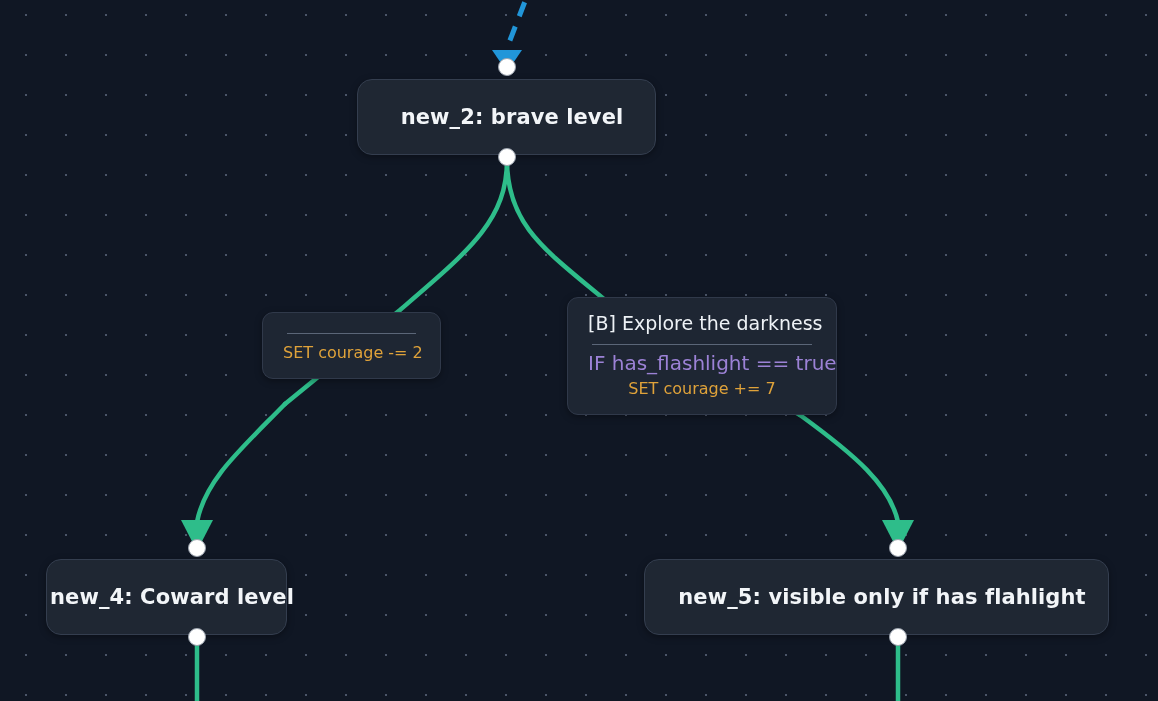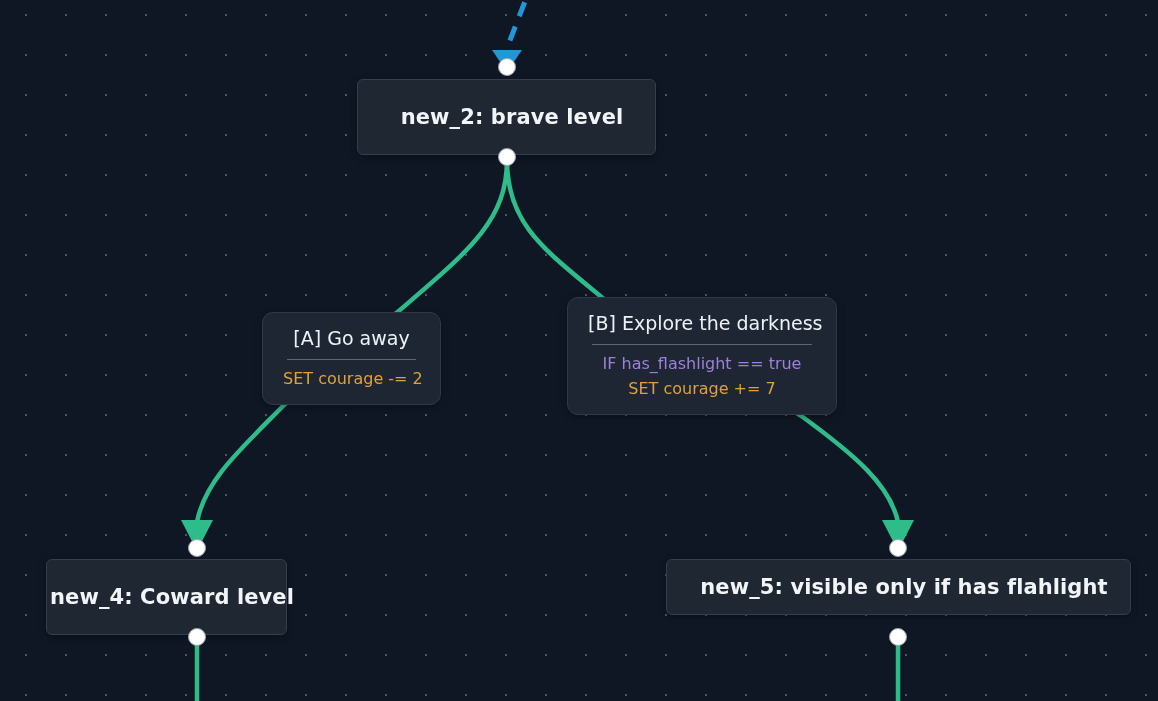--- a/index.html
+++ b/index.html
@@ -30,21 +30,21 @@
     pointer-events: none;
   }
 
   
   .node {
     position: absolute;
     z-index: 2;
     box-sizing: border-box;
     background: #1f2733;
     border: 1px solid #343e4f;
-    border-radius: 6px;
+    border-radius: 15px;
     box-shadow: 0 2px 7px rgba(0,0,0,0.35);
     padding-left: 11px;
   }
   .node.level {
     display: flex;
     align-items: center;
     justify-content: center;
   }
   .node-title {
     color: #f2f5f8;
@@ -68,21 +68,21 @@
     white-space: nowrap;
     line-height: 26px;
   }
   .choice-divider {
     height: 1px;
     background: #5b6678;
     margin: 8px 4px 6px 4px;
   }
   .cond-line {
     color: #9c82d6;
-    font-size: 16px;
+    font-size: 20px;
     line-height: 25px;
     white-space: nowrap;
   }
   .set-line {
     color: #dfa23a;
     font-size: 16px;
     line-height: 25px;
     white-space: nowrap;
   }
 
@@ -135,37 +135,36 @@
     <g>
       <path d="M 898 640 L 898 701" fill="none" stroke="#2ebd8a" stroke-width="4.5" stroke-linecap="butt"></path>
     </g>
   </svg>
 
   <div class="node level" id="node-new_2" style="left:357px; top:79px; width:299px; height:76px;">
     <span class="node-title">new_2: brave level</span>
   </div>
 
   <div class="node choice" id="node-choice-a" style="left:262px; top:312px; width:179px;">
-    <div class="choice-title">[A] Go away</div>
     <div class="choice-divider"></div>
     <div class="set-line">SET courage -= 2</div>
   </div>
 
   <div class="node choice" id="node-choice-b" style="left:567px; top:297px; width:270px;text-align:center;">
     <div class="choice-title">[B] Explore the darkness</div>
     <div class="choice-divider"></div>
     <div class="cond-line">IF has_flashlight == true</div>
     <div class="set-line">SET courage += 7</div>
   </div>
 
   <div class="node level" id="node-new_4" style="left:46px; top:559px; width:241px; height:76px;">
     <span class="node-title">new_4: Coward level</span>
   </div>
 
-  <div class="node level" id="node-new_5" style="left:666px; top:559px; width:465px; height:56px;">
+  <div class="node level" id="node-new_5" style="left:644px; top:559px; width:465px; height:76px;">
     <span class="node-title">new_5: visible only if has flahlight</span>
   </div>
 
   <div class="port" style="left:498px; top:58px;"></div>
   <div class="port" style="left:498px; top:148px;"></div>
   <div class="port" style="left:188px; top:539px;"></div>
   <div class="port" style="left:188px; top:628px;"></div>
   <div class="port" style="left:889px; top:539px;"></div>
   <div class="port" style="left:889px; top:628px;"></div>
 

